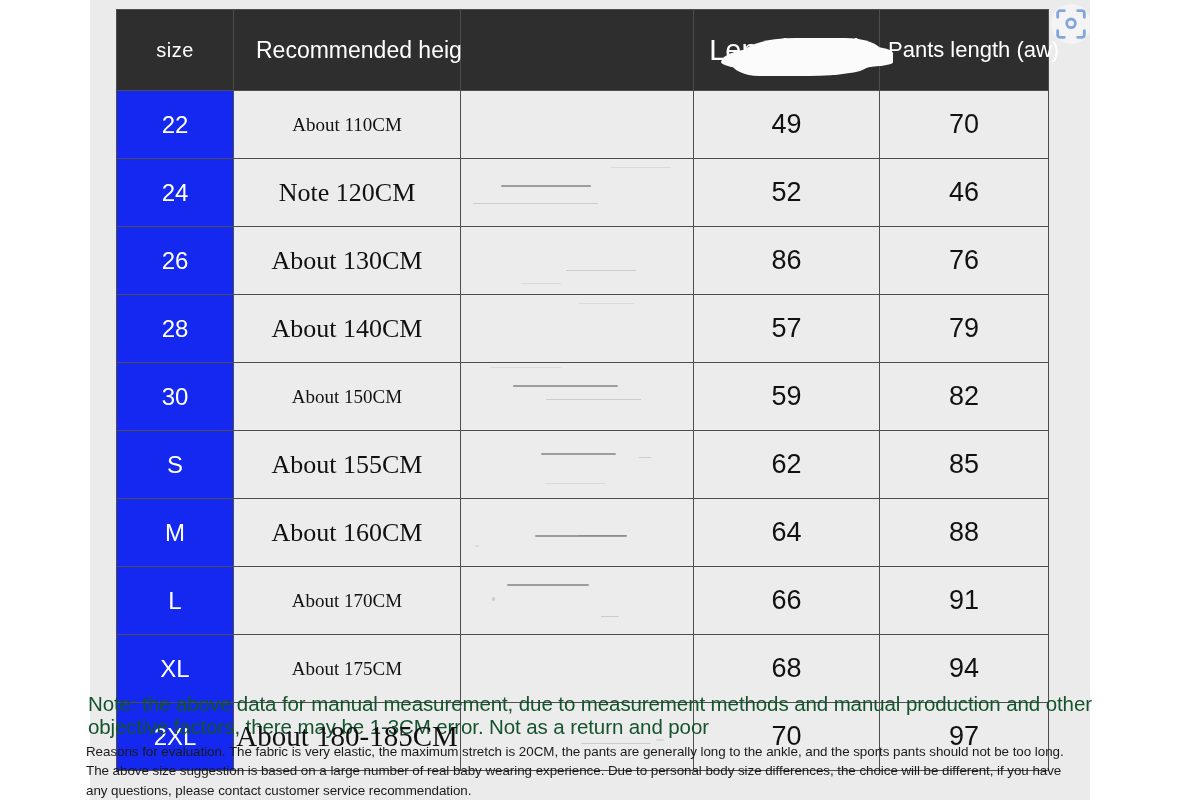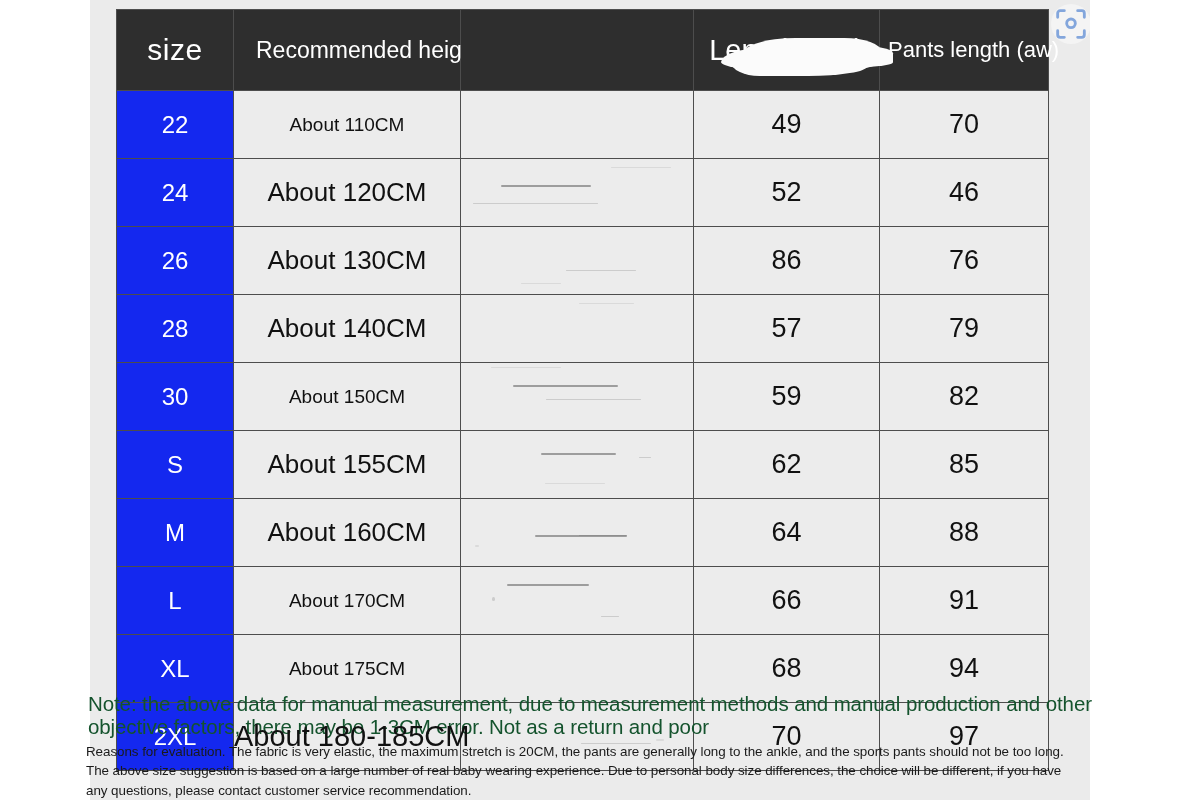--- a/index.html
+++ b/index.html
@@ -61,21 +61,21 @@
   thead tr { height: 81px; }
   thead th {
     background: #2e2e2e;
     color: #ffffff;
     font-weight: normal;
     vertical-align: middle;
     position: relative;
     border-color: #555;
   }
   .th-size {
-    font-size: 30px;
+    font-size: 20px;
     text-align: center;
     letter-spacing: .5px;
   }
   .th-height {
     font-size: 23px;
     text-align: left;
     padding-left: 22px !important;
   }
   .th-blank { background: #2e2e2e; }
   .th-length {
@@ -149,21 +149,21 @@
     font-size: 24px;
     vertical-align: middle;
   }
   td.c-height {
     background: #ececec;
     color: #111111;
     text-align: center;
     vertical-align: middle;
     position: relative;
   }
-  td.c-height .h-txt { display: inline-block; position: relative; z-index: 2; }
+  td.c-height .h-txt { display: inline-block; position: relative; z-index: 2; font-family: Liberation Serif, serif; }
   td.c-height.sz-sm .h-txt { font-size: 19px; }
   td.c-height.sz-md .h-txt { font-size: 26px; }
   td.c-height.sz-lg .h-txt { font-size: 29px; white-space: nowrap; }
   td.c-blank {
     background: #ececec;
     position: relative;
   }
   td.c-num {
     background: #ececec;
     color: #111111;
@@ -250,21 +250,21 @@
     <tbody id="tbody">
         <tr>
           <td class="c-size">22</td>
           <td class="c-height sz-sm"><span class="h-txt">About 110CM</span></td>
           <td class="c-blank"></td>
           <td class="c-num">49</td>
           <td class="c-num">70</td>
         </tr>
         <tr>
           <td class="c-size">24</td>
-          <td class="c-height sz-md"><span class="h-txt">About 120CM</span></td>
+          <td class="c-height sz-md"><span class="h-txt">Note 120CM</span></td>
           <td class="c-blank">
             <span class="smudge" style="left: 40px; top: 26px; width: 90px; height: 2px;"></span>
             <span class="smudge faint" style="left: 12px; top: 44px; width: 125px; height: 1px;"></span>
             <span class="smudge v-faint" style="left: 150px; top: 8px; width: 60px; height: 1px;"></span>
           </td>
           <td class="c-num">52</td>
           <td class="c-num">46</td>
         </tr>
         <tr>
           <td class="c-size">26</td>

